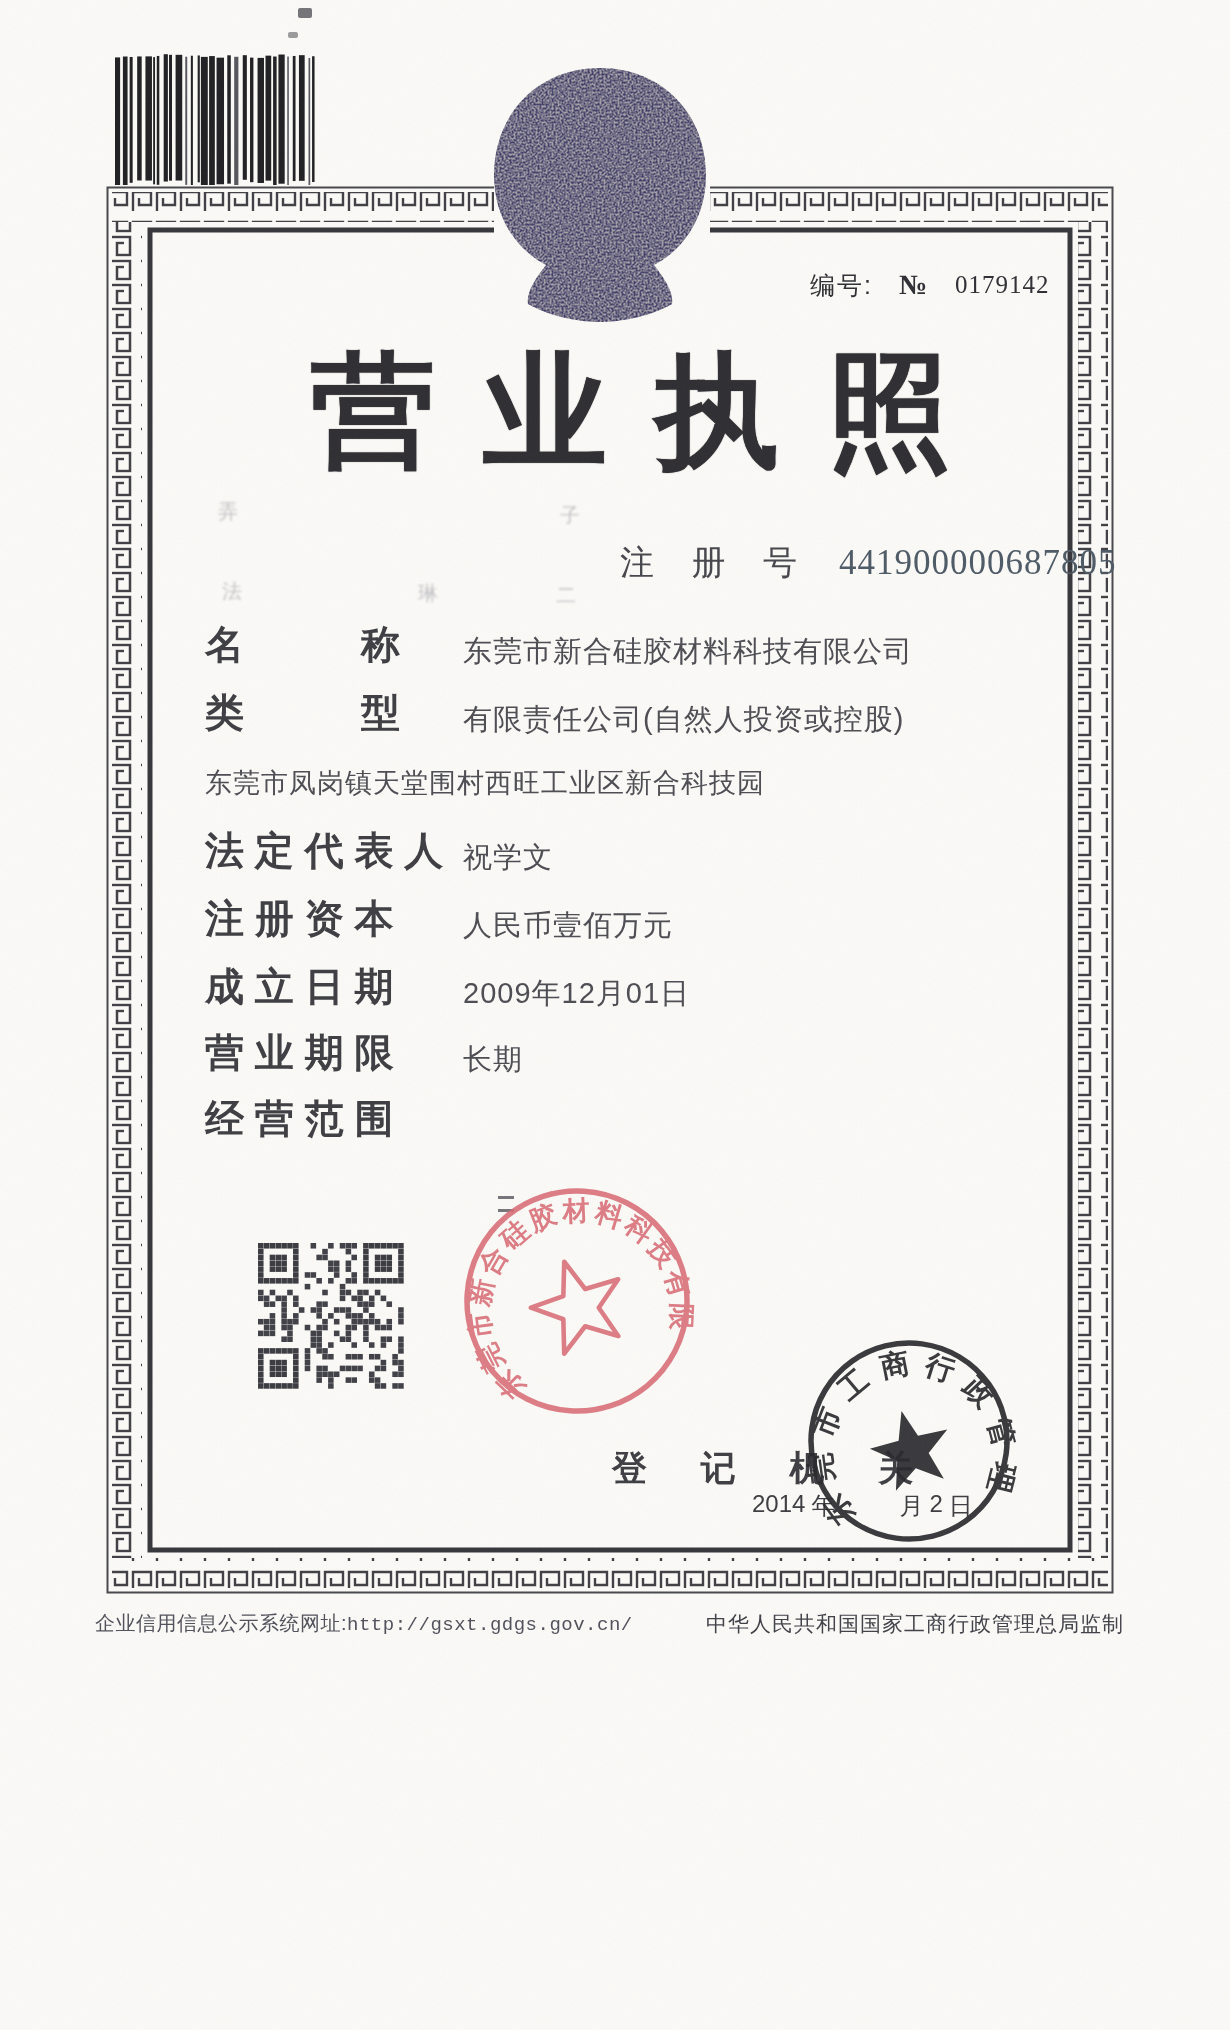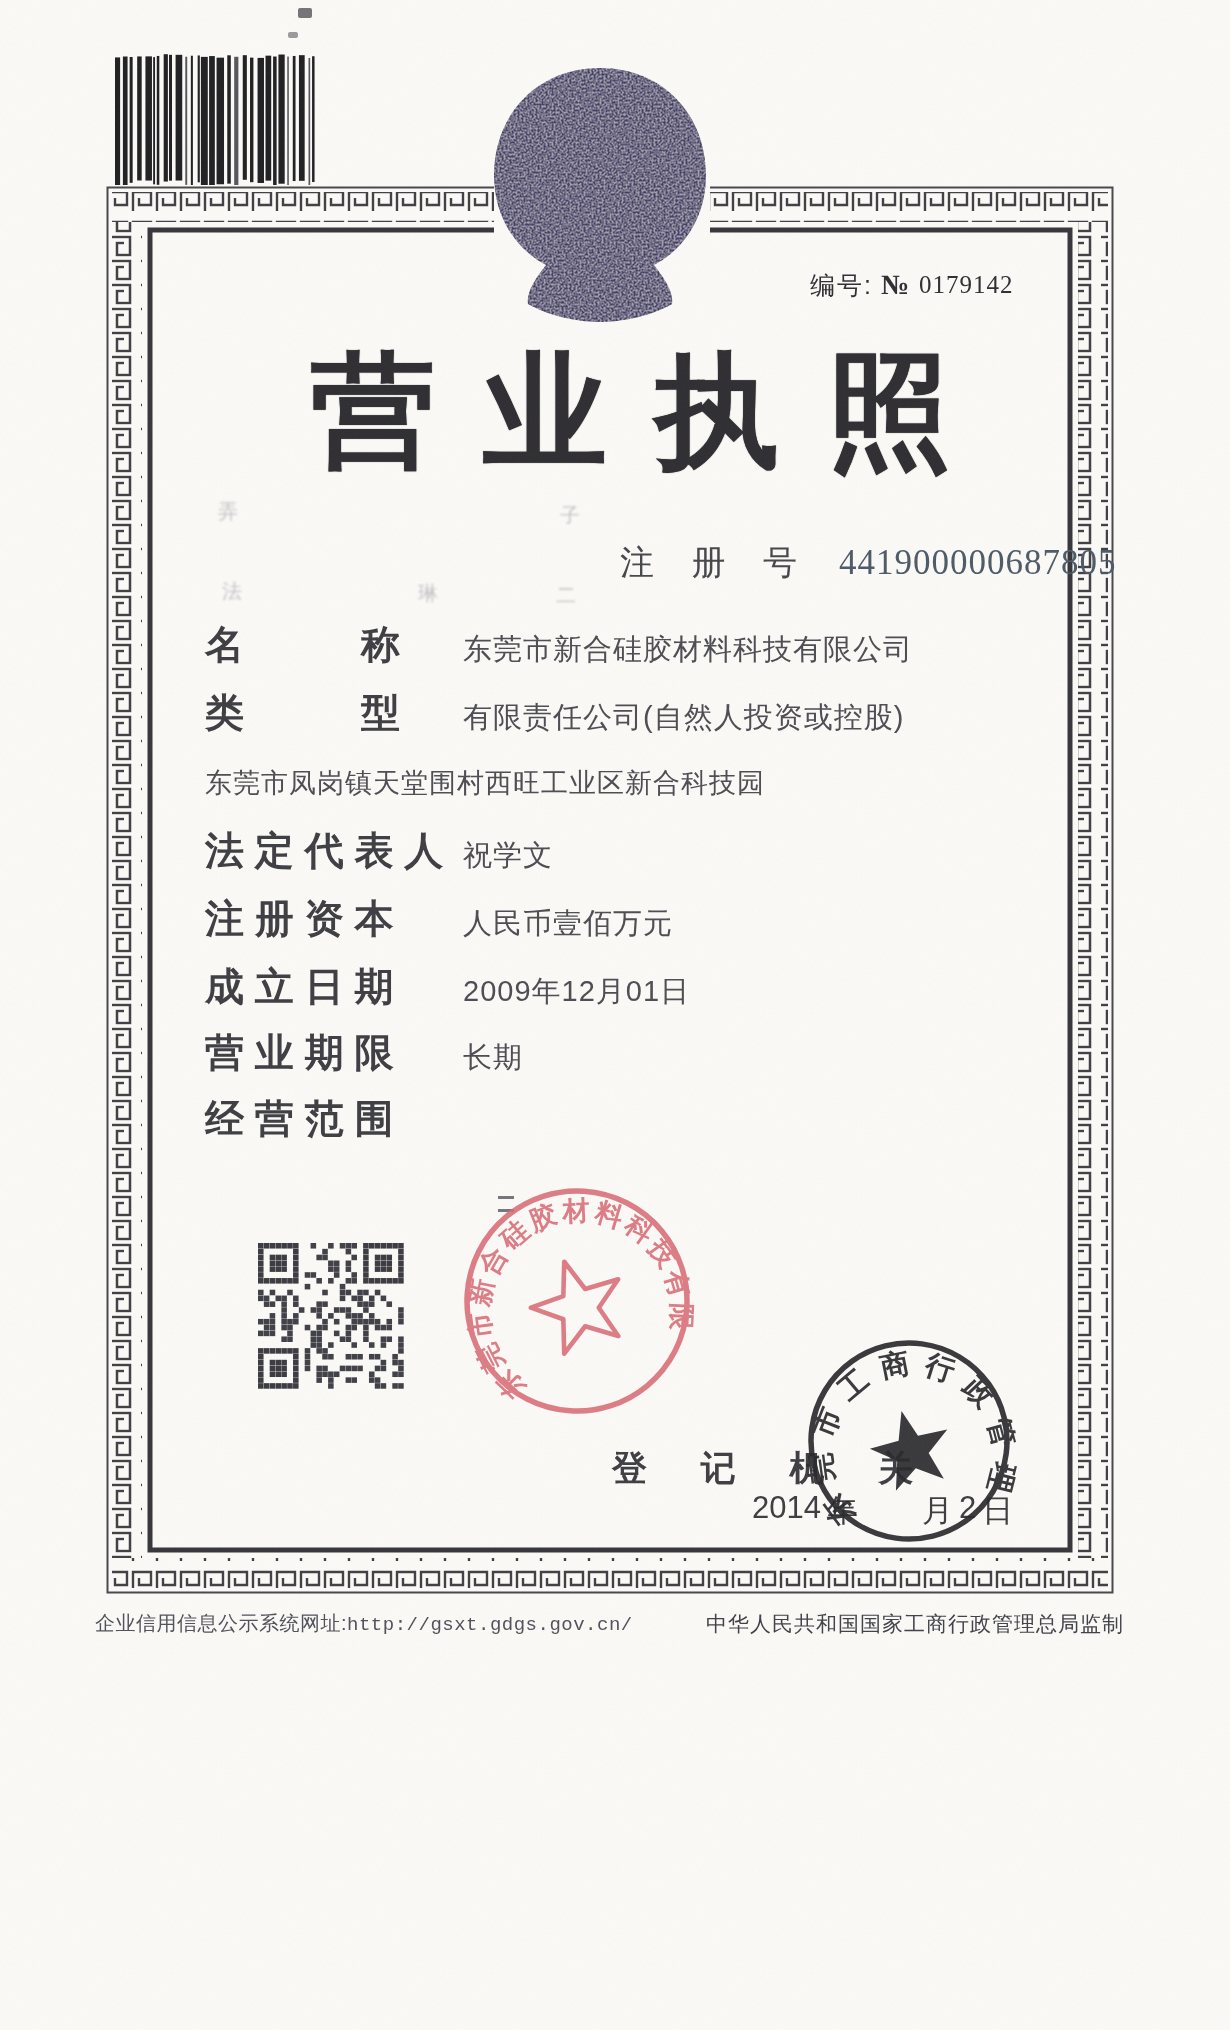--- a/index.html
+++ b/index.html
@@ -9,54 +9,54 @@
     font-family:"Liberation Sans","DejaVu Sans",sans-serif;
     color:#3c3c40;
   }
   .abs{position:absolute;}
   
   #barcode{left:113px;top:52px;width:207px;height:133px;}
   #emblem-backing{left:494px;top:172px;width:216px;height:152px;background:#fbfaf7;}
   #emblem{left:468px;top:60px;width:264px;height:262px;}
   #serial-line{
     left:810px;top:268px;width:280px;height:34px;
-    font-size:25px;letter-spacing:2px;color:#2e2e33;display:flex;align-items:center;gap:8px;
+    font-size:25px;letter-spacing:2px;color:#2e2e33;display:flex;align-items:center;gap:26px;
   }
   #serial-line .nosym{font-family:"Liberation Serif","DejaVu Serif",serif;font-weight:bold;font-size:28px;}
   #serial-line .num{font-family:Liberation Serif, serif;font-size:25px;letter-spacing:1px;}
   
   #title{
     left:16px;top:330px;width:1230px;text-align:center;
     font-size:124px;font-weight:bold;color:#2e2d31;
     letter-spacing:48px;text-indent:48px;
     text-shadow:0 0 1px #2e2d31;
     font-family:"Liberation Sans","DejaVu Sans",sans-serif;
   }
   
   #regno-line{left:620px;top:540px;display:flex;align-items:baseline;gap:28px;}
   #regno-line .lbl{font-size:34px;letter-spacing:14px;color:#46464c;font-weight:500;}
   #regno-line .val{
     font-family:"Liberation Serif","DejaVu Serif",serif;
     font-size:35px;color:#4d5a66;letter-spacing:1px;
   }
   
-  .field-row{left:205px;width:870px;display:flex;align-items:center;}
+  .field-row{left:205px;width:870px;display:flex;align-items:flex-end;}
   .field-label{
     width:258px;flex:0 0 258px;font-size:39px;font-weight:600;color:#3d3d42;
     white-space:nowrap;letter-spacing:0px;
   }
   .field-value{
     padding-top:9px;font-size:29px;color:#4c4c52;letter-spacing:1px;white-space:nowrap;
   }
   .field-value.small{font-size:24px;line-height:31px;white-space:normal;width:585px;padding-top:7px;letter-spacing:0.5px;}
   
   #qr{left:258px;top:1243px;width:146px;height:146px;}
   #red-stamp{left:448px;top:1172px;width:258px;height:258px;opacity:0.88;}
   #registrar-line{left:612px;top:1445px;font-size:35px;font-weight:600;letter-spacing:22px;color:#3d3d42;white-space:nowrap;}
-  #date-line{left:752px;top:1490px;font-size:31px;color:#3c3c40;display:flex;gap:6px;white-space:nowrap;}
+  #date-line{left:752px;top:1490px;font-size:24px;color:#3c3c40;display:flex;gap:6px;white-space:nowrap;}
   #date-line .gap{display:inline-block;width:52px;}
   #black-stamp{left:798px;top:1330px;width:222px;height:222px;opacity:0.92;}
   
   #footer-left{left:95px;top:1610px;font-size:20px;color:#50505a;letter-spacing:0.5px;}
   #footer-left .url{font-family:"Liberation Mono","DejaVu Sans Mono",monospace;font-size:19px;text-align:center;}
   #footer-right{left:706px;top:1610px;font-size:21px;color:#404048;letter-spacing:1px;}
   
   .smudge{position:absolute;color:#8b8b93;filter:blur(1px);opacity:.5;font-size:20px;}
   .speck{position:absolute;background:#3a3a40;border-radius:2px;}
   #scope-mark{left:498px;top:1196px;width:16px;height:10px;border-top:3px solid #55555c;border-bottom:3px solid #55555c;opacity:.8;}

